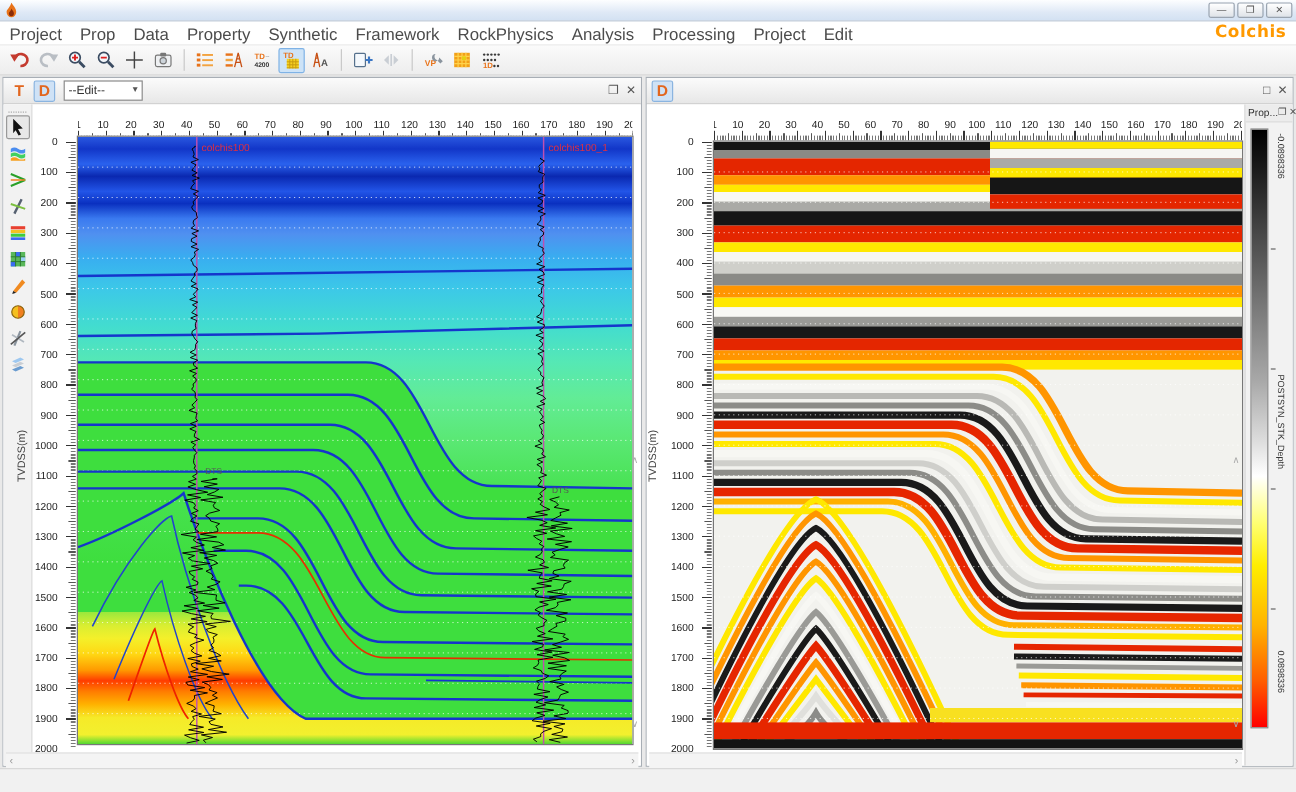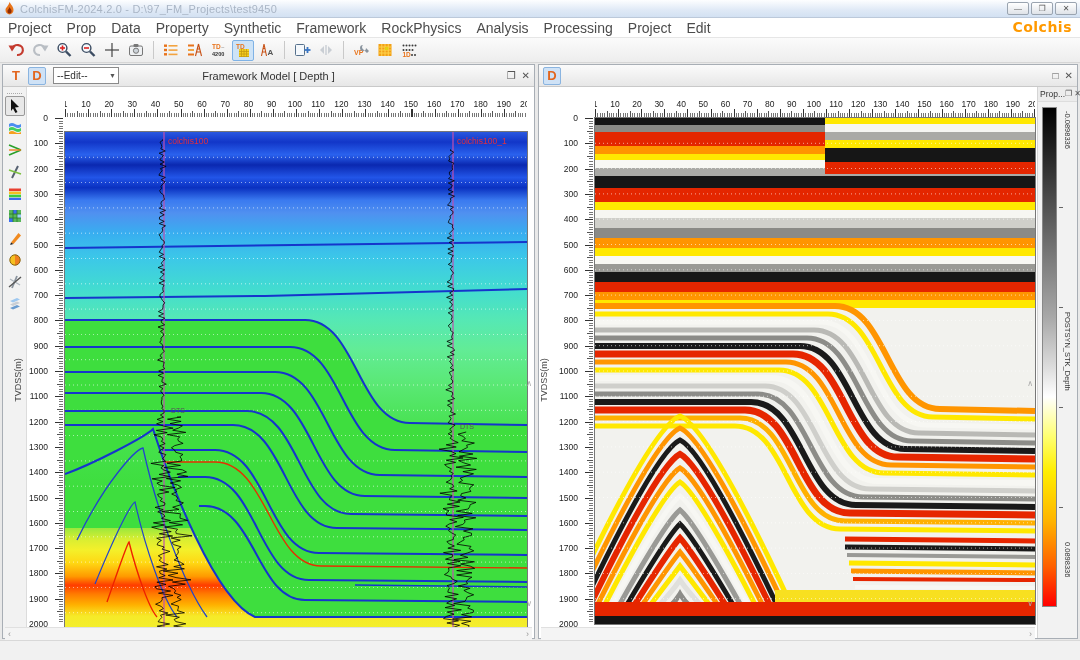--- a/index.html
+++ b/index.html
@@ -95,21 +95,20 @@
   svg text { font-family:"Liberation Sans",sans-serif; }
 </style>
 </head>
 <body>
 
 <div id="titlebar">
   <svg width="11" height="13" viewBox="0 0 11 13">
     <path d="M5.5 0 C7 3 9.5 4.5 9.5 8 A4 4.4 0 0 1 1.5 8 C1.5 5.5 4.5 4.5 5.5 0 Z" fill="#e8731a"></path>
     <path d="M5.5 5 C6.4 7 7.6 7.4 7.6 9.3 A2.1 2.3 0 0 1 3.4 9.3 C3.4 7.8 5 7.5 5.5 5 Z" fill="#8a2c08"></path>
   </svg>
-  <span class="title">ColchisFM-2024.2.0 - D:\97_FM_Projects\test9450</span>
   <div class="winbtns">
     <div class="winbtn">—</div>
     <div class="winbtn">❐</div>
     <div class="winbtn">✕</div>
   </div>
 </div>
 
 <div id="menubar">
   <span class="mitem">Project</span>
   <span class="mitem">Prop</span>
@@ -259,21 +258,20 @@
 <div id="workspace">
 
   <div id="panelL" class="panel">
     <div class="phead">
       <div class="ptab">T</div>
       <div class="ptab sel">D</div>
       <div class="combo">
         <span>--Edit--</span>
           <span class="arr">▼</span>
       </div>
-      <div class="ptitle">Framework Model [ Depth ]</div>
       <div class="phicons">
         <span class="phico">❐</span>
         <span class="phico">✕</span>
       </div>
     </div>
     <div class="pbody">
 
       <div id="toolcol">
         <div class="dots"></div>
         <div class="vtbtn active">
@@ -389,21 +387,21 @@
           <span class="tick-label" style="left: 64.8241%;">130</span>
           <span class="tick-label" style="left: 69.8492%;">140</span>
           <span class="tick-label" style="left: 74.8744%;">150</span>
           <span class="tick-label" style="left: 79.8995%;">160</span>
           <span class="tick-label" style="left: 84.9246%;">170</span>
           <span class="tick-label" style="left: 89.9497%;">180</span>
           <span class="tick-label" style="left: 94.9749%;">190</span>
           <span class="tick-label" style="left: 100%;">200</span>
         </div>
 
-      <div class="plotframe" style="left:61px; top:44px; width:464px; height:508px;">
+      <div class="plotframe" style="left:61px; top:26px; width:464px; height:508px;">
         <svg width="462" height="506" viewBox="0 0 462 506">
           <defs>
             <linearGradient id="velg" x1="0" y1="0" x2="0" y2="1">
               <stop offset="0" stop-color="#2a58e0"></stop>
                 <stop offset="0.02" stop-color="#1236c8"></stop>
               <stop offset="0.045" stop-color="#2a62ee"></stop>
                 <stop offset="0.065" stop-color="#0a28b0"></stop>
               <stop offset="0.09" stop-color="#2255e8"></stop>
                 <stop offset="0.11" stop-color="#0a30c0"></stop>
               <stop offset="0.135" stop-color="#3a7af0"></stop>

